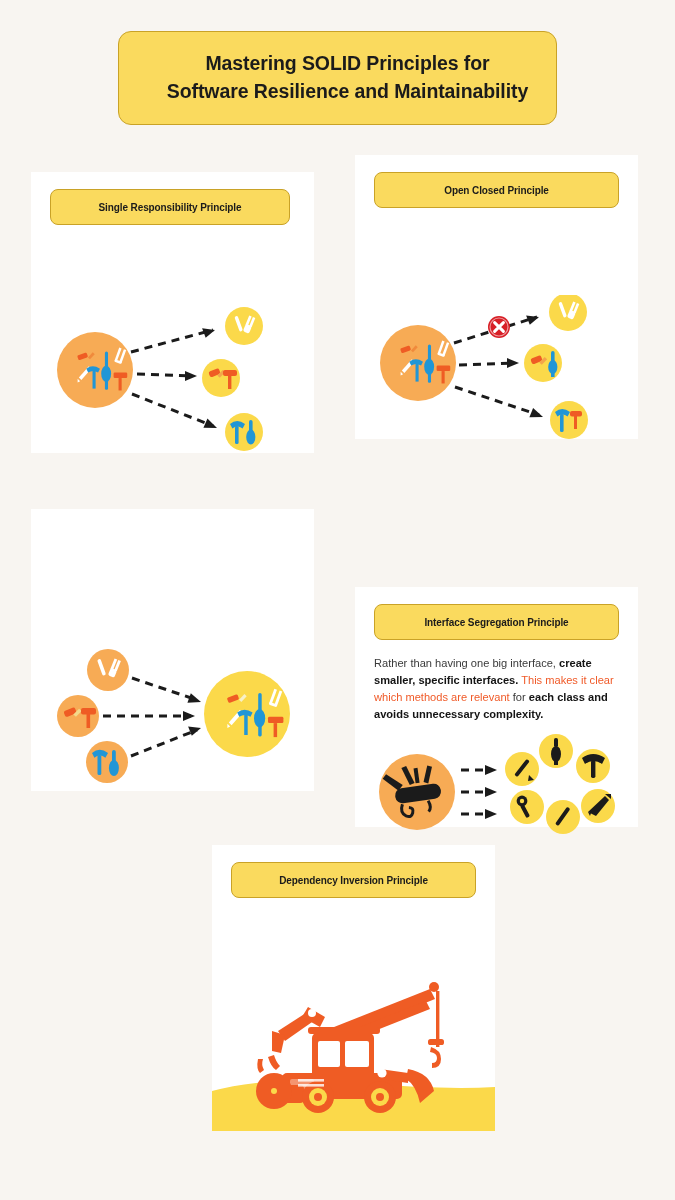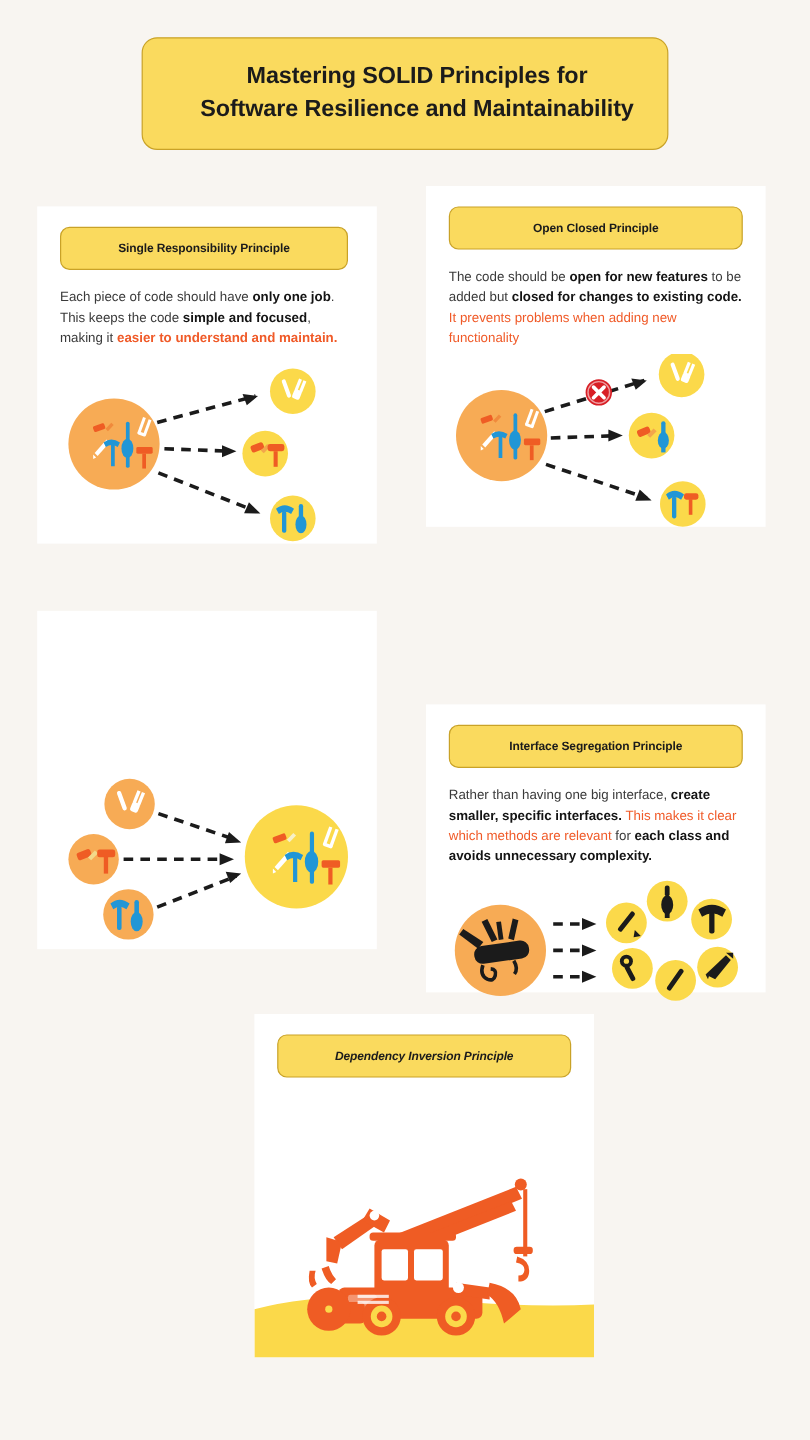--- a/index.html
+++ b/index.html
@@ -27,21 +27,21 @@
     font-size: 19.5px; font-weight: bold; color: #1b1b1b;
     line-height: 1.42; letter-spacing: -0.1px; margin-left: 20px;
   }
 
   
   .card { position: absolute; background: #ffffff; }
   #card-srp { left: 31px;  top: 172px; width: 283px; height: 281px; }
   #card-ocp { left: 355px; top: 155px; width: 283px; height: 284px; }
   #card-lsp { left: 31px;  top: 509px; width: 283px; height: 282px; }
   #card-isp { left: 355px; top: 539px; width: 283px; height: 240px; margin-top: 48px; }
-  #card-dip { left: 212px; top: 845px; width: 283px; height: 286px; font-style: italic; }
+  #card-dip { left: 212px; top: 845px; width: 283px; height: 286px; }
 
   .pill {
     position: absolute; top: 17px;
     background: #fada5e;
     border: 1.4px solid #c9a227;
     border-radius: 8px;
     height: 36px;
     display: flex; align-items: center; justify-content: center;
   }
   .pill span { font-size: 10px; font-weight: bold; color: #1b1b1b; letter-spacing: -0.1px; }
@@ -75,21 +75,20 @@
 <div class="page">
 
   <div class="title-banner">
     <h1>Mastering SOLID Principles for Software Resilience and Maintainability</h1>
   </div>
 
   <div class="card" id="card-srp">
     <div class="pill">
       <span>Single Responsibility Principle</span>
     </div>
-    <div class="body-text"><span>Each piece of code should have </span><b>only one job</b><span>. This keeps the code </span><b>simple and focused</b><span>, making it </span><span class="hl-b">easier to understand and maintain.</span></div>
     <div class="diagram">
       <svg width="283" height="150" viewBox="0 0 283 150">
 
         <circle cx="64" cy="66" r="38" fill="#f7ab55"></circle>
         <g>
           <g transform="translate(64,66) scale(0.62) translate(-64,-66)">
             <path d="M38 78 L54 60 L58 64 L42 82 Z" fill="#fff"></path>
             <path d="M36 80 L40 84 L36 86 Z" fill="#fff"></path>
             <rect x="36" y="40" width="16" height="8" rx="2" fill="#ef5c24" transform="rotate(-20 44 44)"></rect>
             <path d="M52 44 l10 -5 2 4 -10 5 z" fill="#f08a3c" transform="rotate(-20 57 43)"></path>
@@ -145,21 +144,20 @@
           <path d="M186 124 l-12 -6 -1 10 z" transform="rotate(18 186 124)"></path>
         </g>
       </svg>
     </div>
   </div>
 
   <div class="card" id="card-ocp">
     <div class="pill">
       <span>Open Closed Principle</span>
     </div>
-    <div class="body-text"><span>The code should be </span><b>open for new features</b><span> to be added but </span><b>closed for changes to existing code.</b><span class="hl"> It prevents problems when adding new functionality</span></div>
     <div class="diagram">
       <svg width="283" height="150" viewBox="0 0 283 150">
         <circle cx="63" cy="68" r="38" fill="#f7ab55"></circle>
         <g>
           <g transform="translate(63,68) scale(0.62) translate(-64,-66)">
             <path d="M38 78 L54 60 L58 64 L42 82 Z" fill="#fff"></path>
             <path d="M36 80 L40 84 L36 86 Z" fill="#fff"></path>
             <rect x="36" y="40" width="16" height="8" rx="2" fill="#ef5c24" transform="rotate(-20 44 44)"></rect>
             <path d="M52 44 l10 -5 2 4 -10 5 z" fill="#f08a3c" transform="rotate(-20 57 43)"></path>
             <path d="M60 96 L60 62 l5 0 0 34 z" fill="#2196d6"></path>

